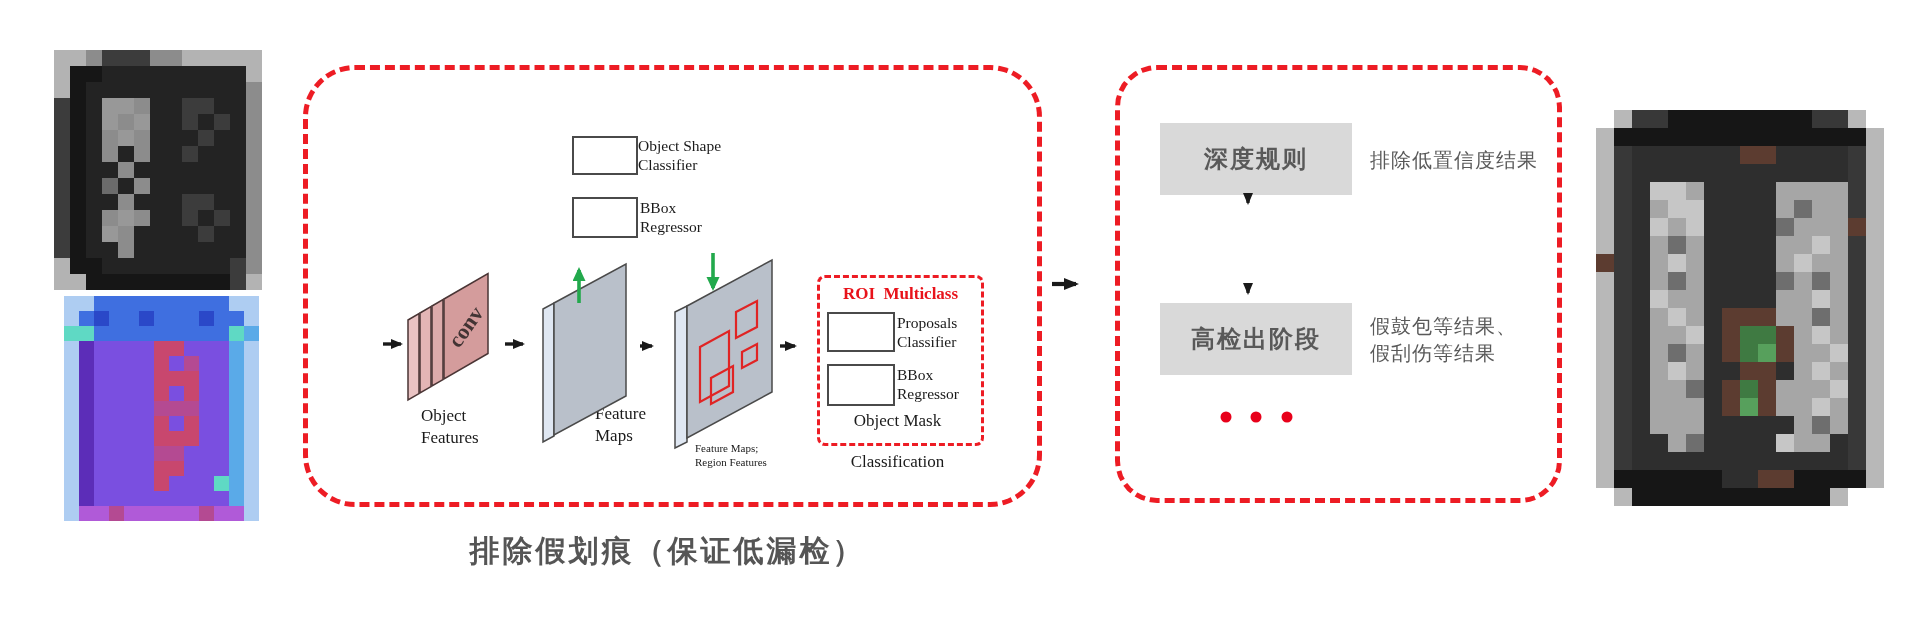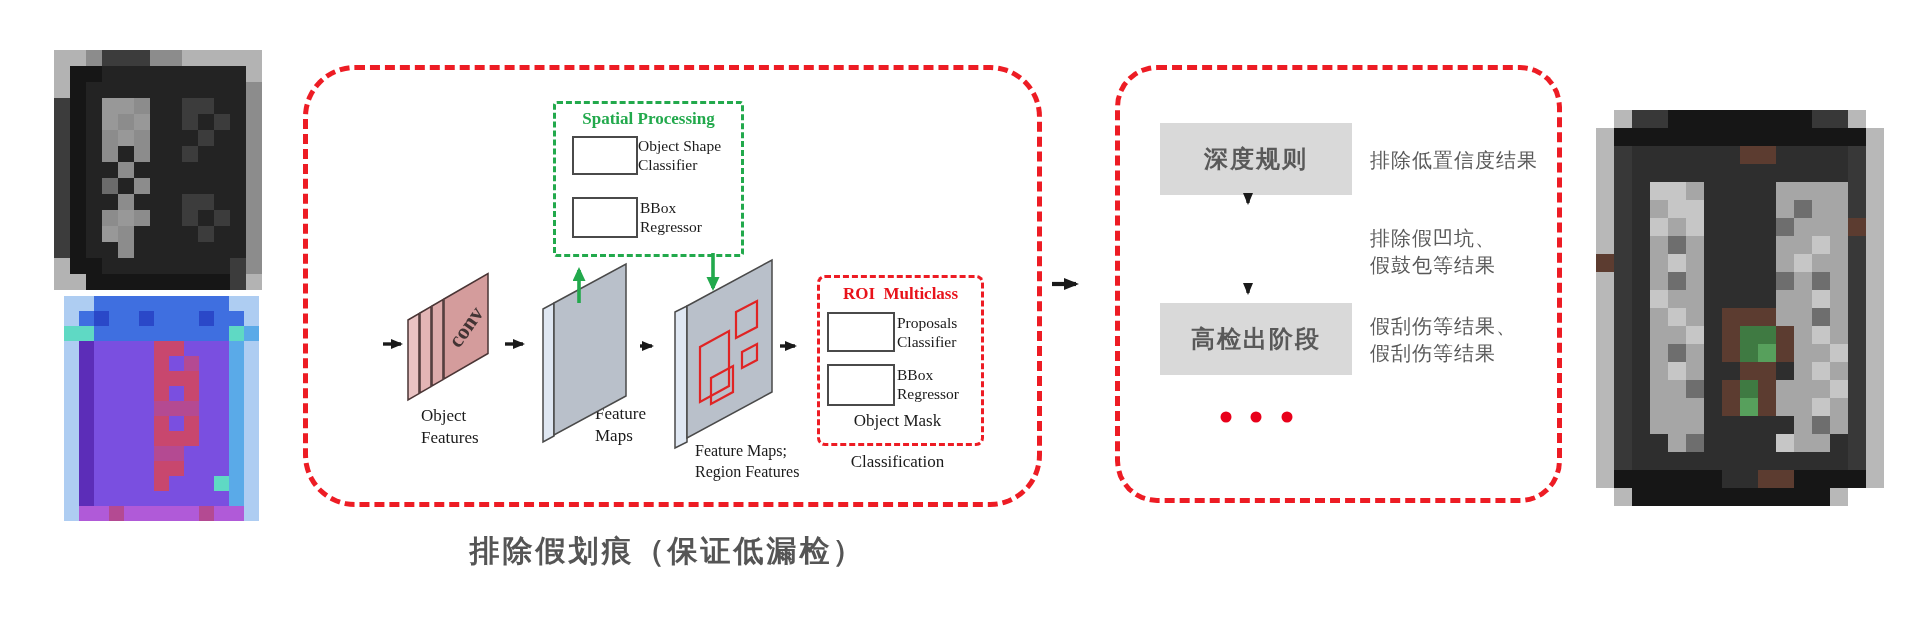--- a/index.html
+++ b/index.html
@@ -14,21 +14,21 @@
   
   #spatial-box{left:553px;top:101px;width:185px;height:150px;border:3px dashed #22a94c;border-radius:4px;}
   #roi-box{left:817px;top:275px;width:161px;height:165px;border:3px dashed #ed1c24;border-radius:8px;}
   .serif{font-family:"Liberation Serif",serif;color:#1a1a1a;}
   .panel-title{font-weight:bold;font-size:17px;text-align:center;white-space:pre;}
   .wbox{position:absolute;background:#ffffff;border:2px solid #4a4a4a;}
   .boxlabel{position:absolute;font-family:"Liberation Serif",serif;font-size:15.5px;
             color:#1a1a1a;line-height:1.22;}
   .diag-label{position:absolute;font-family:"Liberation Serif",serif;font-size:17px;
               color:#1a1a1a;line-height:1.3;}
-  .small-label{font-size:16px;}
+  .small-label{font-size:11px;}
   
   .rule-box{position:absolute;left:1160px;width:192px;height:72px;background:#d9d9d9;
             display:flex;align-items:center;justify-content:center;
             font-size:24px;letter-spacing:2px;color:#595959;font-weight:bold;}
   .rule-note{position:absolute;left:1370px;font-size:20px;color:#595959;line-height:27px;
              letter-spacing:1px;white-space:nowrap;}
   #caption{left:303px;top:531px;width:729px;text-align:center;font-size:30px;
            font-weight:bold;color:#555555;letter-spacing:3px;}
   svg{position:absolute;left:0;top:0;pointer-events:none;}
 </style>
@@ -427,23 +427,20 @@
       <div style="background: rgb(176, 90, 216);"></div>
       <div style="background: rgb(176, 90, 216);"></div>
       <div style="background: rgb(180, 74, 146);"></div>
       <div style="background: rgb(176, 90, 216);"></div>
       <div style="background: rgb(176, 90, 216);"></div>
       <div style="background: rgb(174, 205, 242);"></div>
     </div>
 
   <div id="mid-panel" class="panel-red"></div>
 
-  <div id="spatial-box" class="abs">
-    <div class="panel-title serif" style="position:absolute;left:0;top:5px;width:100%;color:#22a94c;">Spatial Processing</div>
-  </div>
   <div class="wbox" style="left:572px;top:136px;width:62px;height:35px;"></div>
   <div class="boxlabel" style="left:638px;top:137px;">
     <div>Object Shape</div>
     <div>Classifier</div>
   </div>
   <div class="wbox" style="left:572px;top:197px;width:62px;height:37px;"></div>
   <div class="boxlabel" style="left:640px;top:199px;">
     <div>BBox</div>
     <div>Regressor</div>
   </div>
@@ -476,26 +473,22 @@
     <div>Feature Maps;</div>
     <div>Region Features</div>
   </div>
 
   <div id="caption" class="abs">排除假划痕（保证低漏检）</div>
 
   <div id="rule-panel" class="panel-red"></div>
   <div class="rule-box" style="top:123px;">深度规则</div>
   <div class="rule-box" style="top:303px;">高检出阶段</div>
   <div class="rule-note" style="top:147px;">排除低置信度结果</div>
-  <div class="rule-note" style="top:225px;">
-    <div>排除假凹坑、</div>
-    <div>假鼓包等结果</div>
-  </div>
   <div class="rule-note" style="top:313px;">
-    <div>假刮伤等结果、</div>
+    <div>假鼓包等结果、</div>
     <div>假刮伤等结果</div>
   </div>
 
   <div class="pixgrid" style="left: 1596px; top: 110px; display: grid; grid-template-columns: repeat(16, 18px); grid-auto-rows: 18px;">
       <div style="background: rgb(255, 255, 255);"></div>
       <div style="background: rgb(184, 184, 184);"></div>
       <div style="background: rgb(56, 56, 56);"></div>
       <div style="background: rgb(56, 56, 56);"></div>
       <div style="background: rgb(22, 22, 22);"></div>
       <div style="background: rgb(22, 22, 22);"></div>

